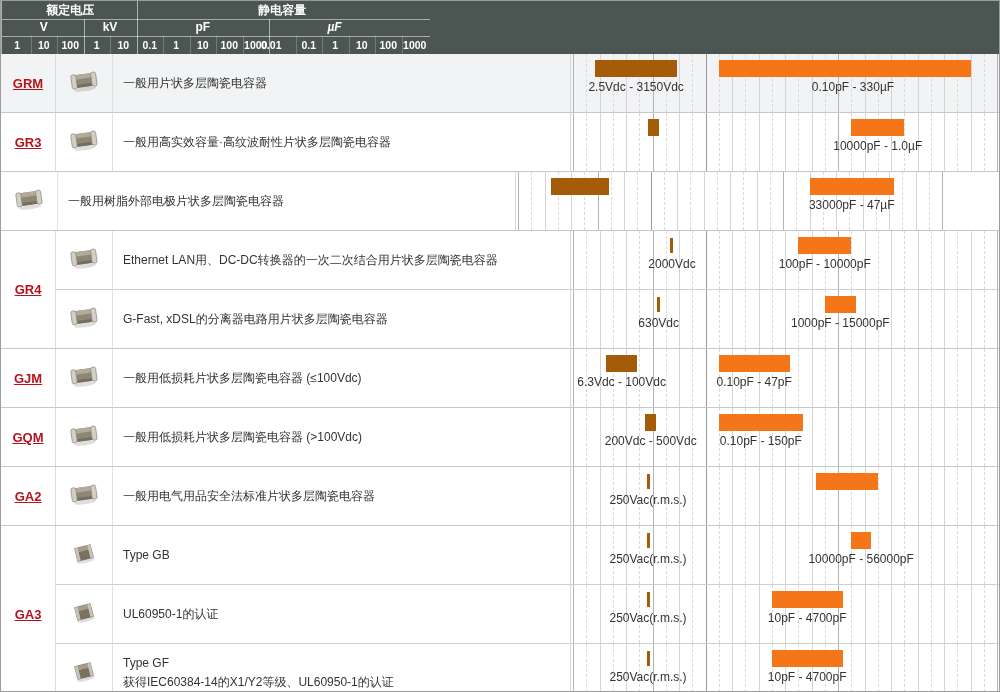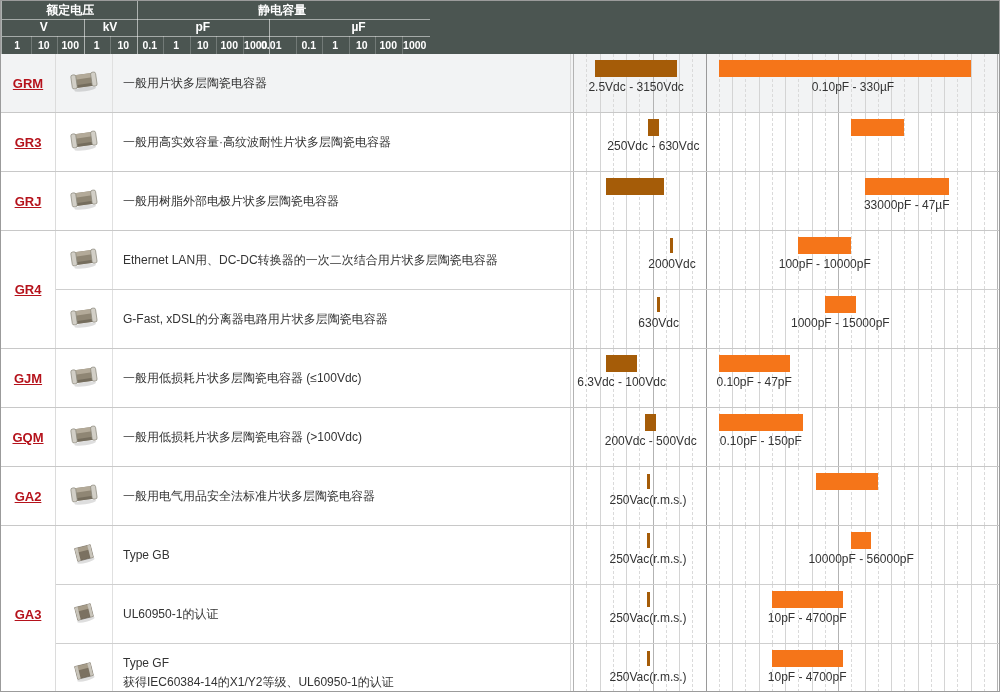--- a/index.html
+++ b/index.html
@@ -62,21 +62,21 @@
         <div class="hcell hu" style="left: 134.5px; width: 132.5px;">pF</div>
         <div class="hcell ht" style="left: 134.5px; width: 26.5px;">0.1</div>
         <div class="hcell ht" style="left: 161px; width: 26.5px;">1</div>
         <div class="vsep soft" style="left: 161px; top: 35px; bottom: 0px;"></div>
         <div class="hcell ht" style="left: 187.5px; width: 26.5px;">10</div>
         <div class="vsep soft" style="left: 187.5px; top: 35px; bottom: 0px;"></div>
         <div class="hcell ht" style="left: 214px; width: 26.5px;">100</div>
         <div class="vsep soft" style="left: 214px; top: 35px; bottom: 0px;"></div>
         <div class="hcell ht" style="left: 240.5px; width: 26.5px;">1000</div>
         <div class="vsep soft" style="left: 240.5px; top: 35px; bottom: 0px;"></div>
-        <div class="hcell hu" style="left: 277px; width: 159px;">µF</div>
+        <div class="hcell hu" style="left: 253px; width: 159px; font-style: italic;">µF</div>
         <div class="hcell ht" style="left: 256px; width: 26.5px;">0.01</div>
         <div class="hcell ht" style="left: 293.5px; width: 26.5px;">0.1</div>
         <div class="vsep soft" style="left: 293.5px; top: 35px; bottom: 0px;"></div>
         <div class="hcell ht" style="left: 320px; width: 26.5px;">1</div>
         <div class="vsep soft" style="left: 320px; top: 35px; bottom: 0px;"></div>
         <div class="hcell ht" style="left: 346.5px; width: 26.5px;">10</div>
         <div class="vsep soft" style="left: 346.5px; top: 35px; bottom: 0px;"></div>
         <div class="hcell ht" style="left: 373px; width: 26.5px;">100</div>
         <div class="vsep soft" style="left: 373px; top: 35px; bottom: 0px;"></div>
         <div class="hcell ht" style="left: 399.5px; width: 26.5px;">1000</div>
@@ -201,30 +201,27 @@
               <div class="gl gl-dash" style="left: 306.75px;"></div>
               <div class="gl gl-solid" style="left: 320px;"></div>
               <div class="gl gl-dash" style="left: 333.25px;"></div>
               <div class="gl gl-solid" style="left: 346.5px;"></div>
               <div class="gl gl-dash" style="left: 359.75px;"></div>
               <div class="gl gl-solid" style="left: 373px;"></div>
               <div class="gl gl-dash" style="left: 386.25px;"></div>
               <div class="gl gl-solid" style="left: 399.5px;"></div>
               <div class="gl gl-dash" style="left: 412.75px;"></div>
               <div class="vbar" style="left: 77.0454px; width: 10.6371px;"></div>
-              <div class="rlabel" style="left: -37.636px;">250Vdc - 630Vdc</div>
               <div class="cbar" style="left: 280.25px; width: 53px;"></div>
+              <div class="rlabel" style="left: 186.75px;">10000pF - 1.0µF</div>
             </div>
           </div>
         </div>
       </section>
       <section class="group">
-        <div class="g-series">
-          <a class="series-link">GRJ</a>
-        </div>
         <div class="g-rows">
           <div class="row">
             <div class="cell-img">
               <span><svg width="34" height="24" viewBox="0 0 34 24">
                   <g transform="rotate(-8 17 12)">
                     <ellipse cx="17" cy="20.2" rx="11" ry="2.2" fill="#000" opacity="0.13"></ellipse>
                     <rect x="8.5" y="5" width="17" height="13" fill="#8f8674"></rect>
                     <rect x="8.5" y="5" width="17" height="4.5" fill="#b3aa99"></rect>
                     <rect x="8.5" y="15" width="17" height="3" fill="#6e6757" opacity="0.8"></rect>
                     <rect x="4.5" y="4.5" width="5" height="14" rx="1.8" fill="#d2cfc7" stroke="#8b877c" stroke-width="0.7"></rect>

